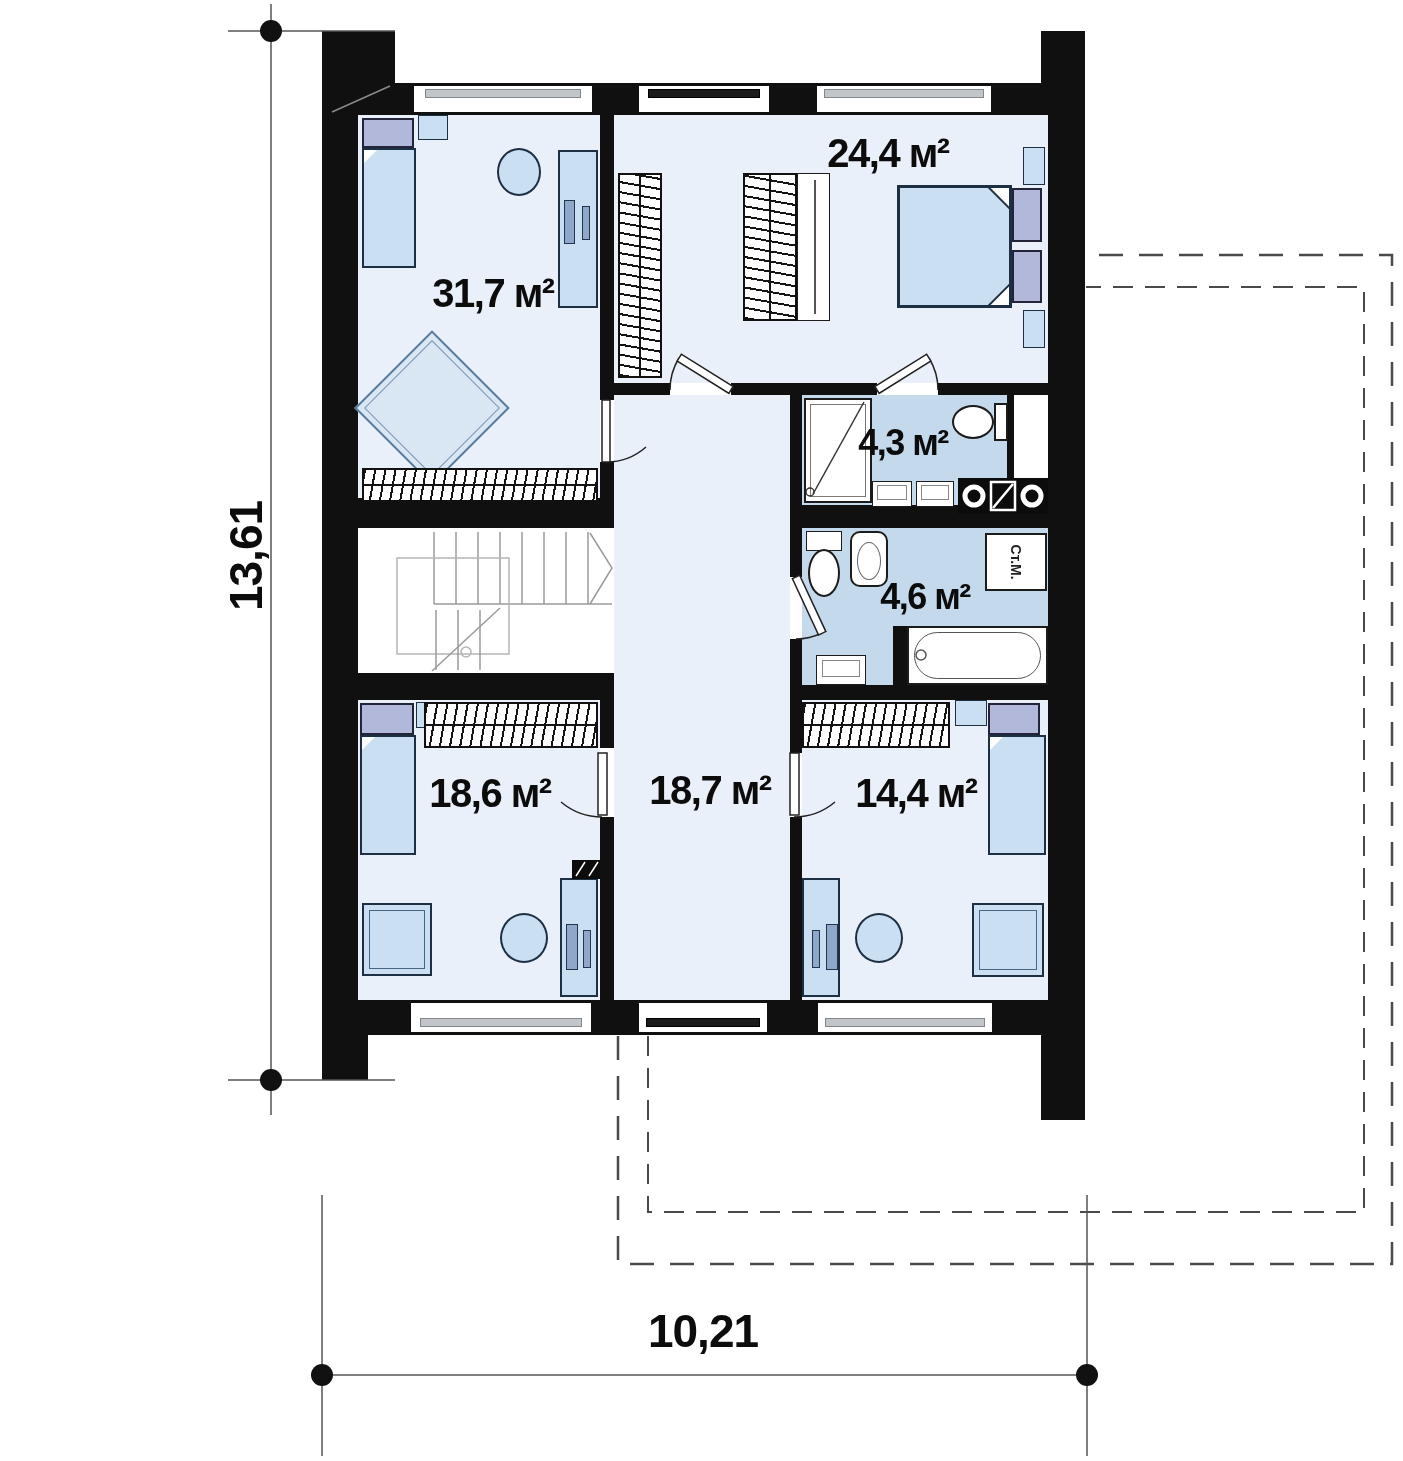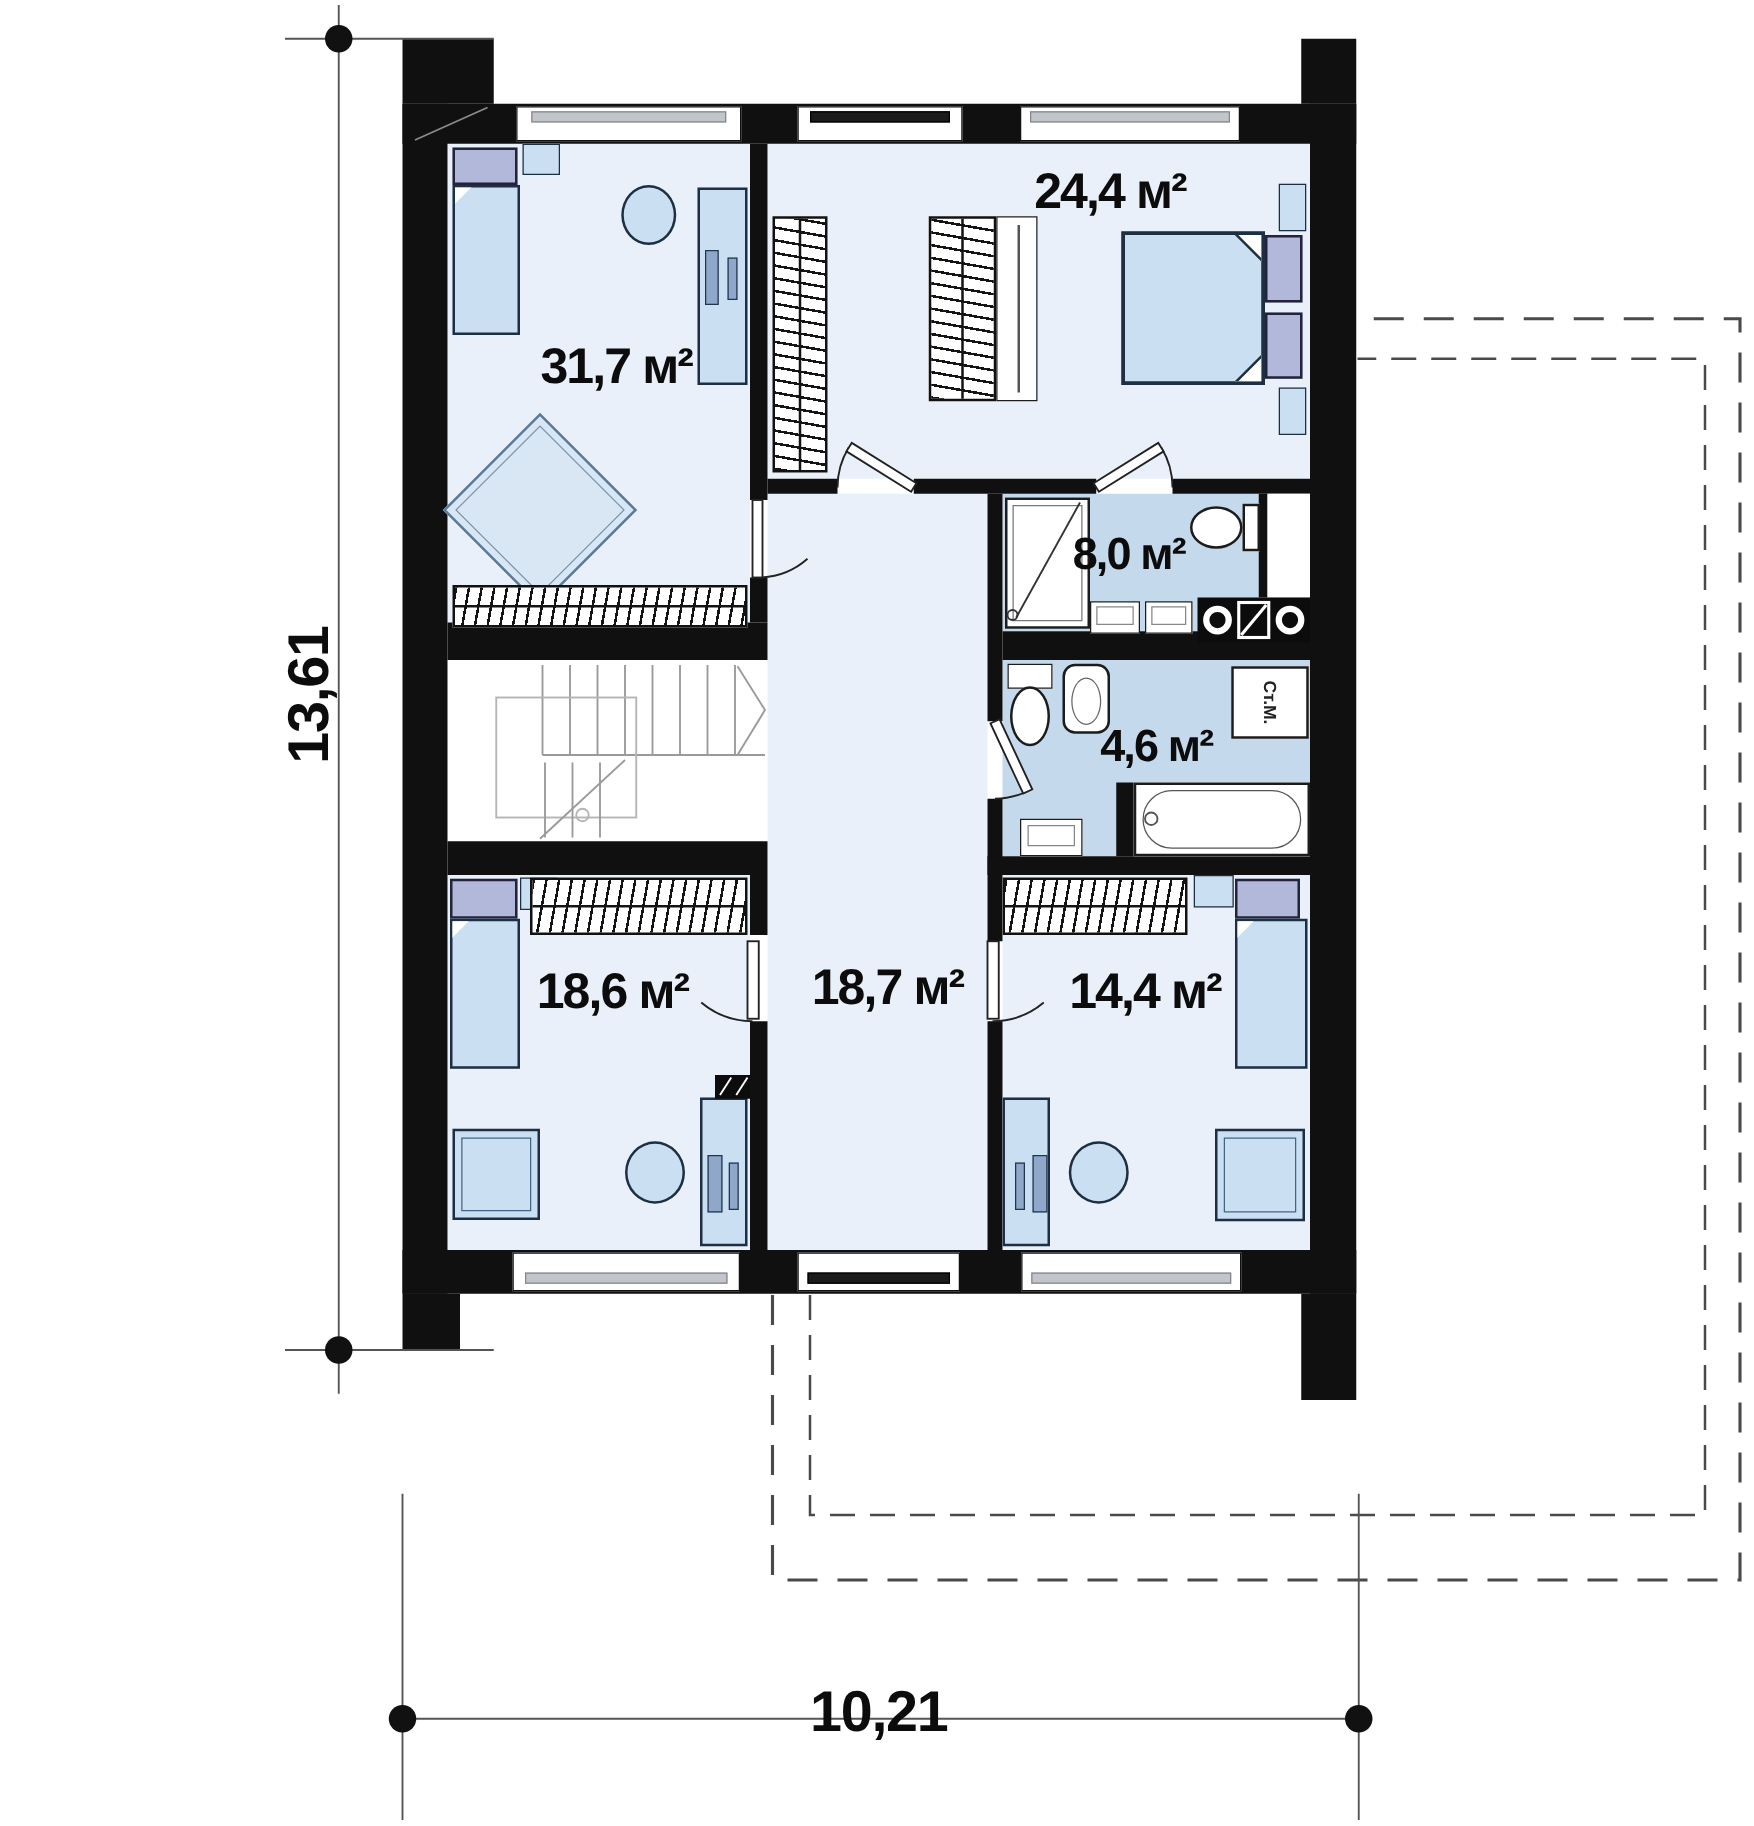--- a/index.html
+++ b/index.html
@@ -264,22 +264,22 @@
       <line x1="322" y1="1375" x2="1087" y2="1375"></line>
       <line x1="322" y1="1195" x2="322" y2="1456"></line>
       <line x1="1087" y1="1195" x2="1087" y2="1456"></line>
       <circle cx="322" cy="1375" r="11" stroke="none"></circle>
       <circle cx="1087" cy="1375" r="11" stroke="none"></circle>
     </g>
   </svg>
 
   <div class="rl" style="left:493px;top:293px;">31,7 м²</div>
   <div class="rl" style="left:888px;top:153px;">24,4 м²</div>
-  <div class="rl small" style="left:903px;top:443px;">8,0 м²</div>
+  <div class="rl small" style="left:903px;top:443px;">4,3 м²</div>
   <div class="rl small" style="left:925px;top:597px;">4,6 м²</div>
   <div class="rl" style="left:490px;top:793px;">18,6 м²</div>
   <div class="rl" style="left:710px;top:790px;">18,7 м²</div>
   <div class="rl" style="left:916px;top:793px;">14,4 м²</div>
 
   <div class="dl rot" style="left:246px;top:556px;">13,61</div>
-  <div class="dl" style="left:703px;top:1369px;">10,21</div>
+  <div class="dl" style="left:703px;top:1331px;">10,21</div>
 
 </div>
 
 </body></html>

